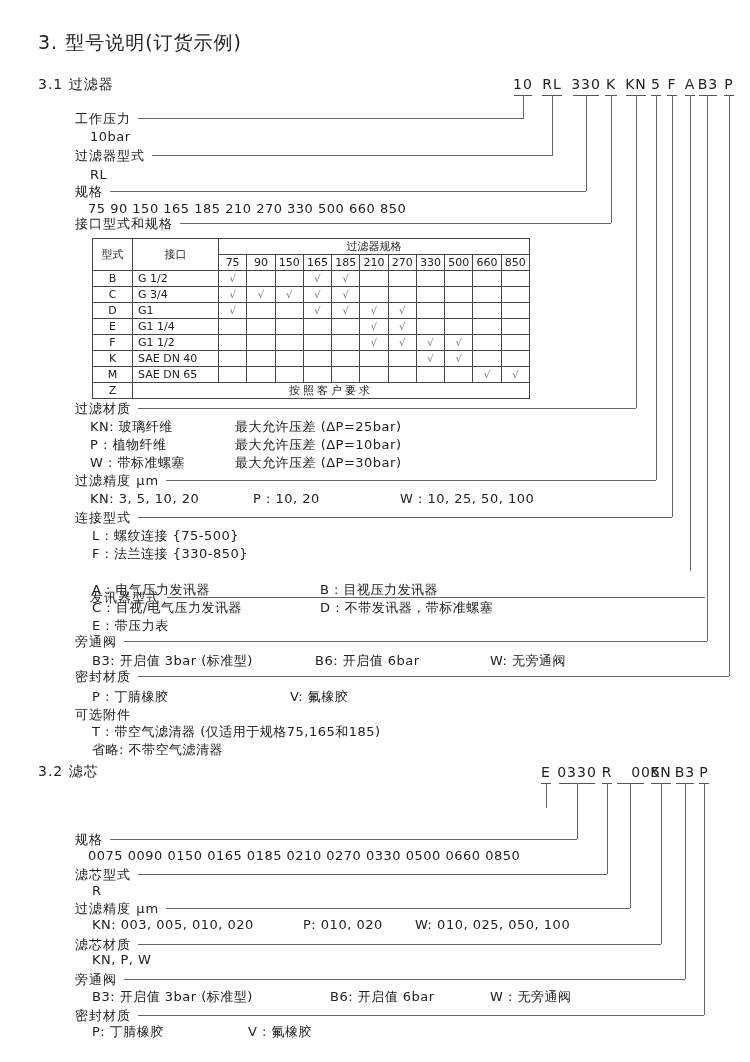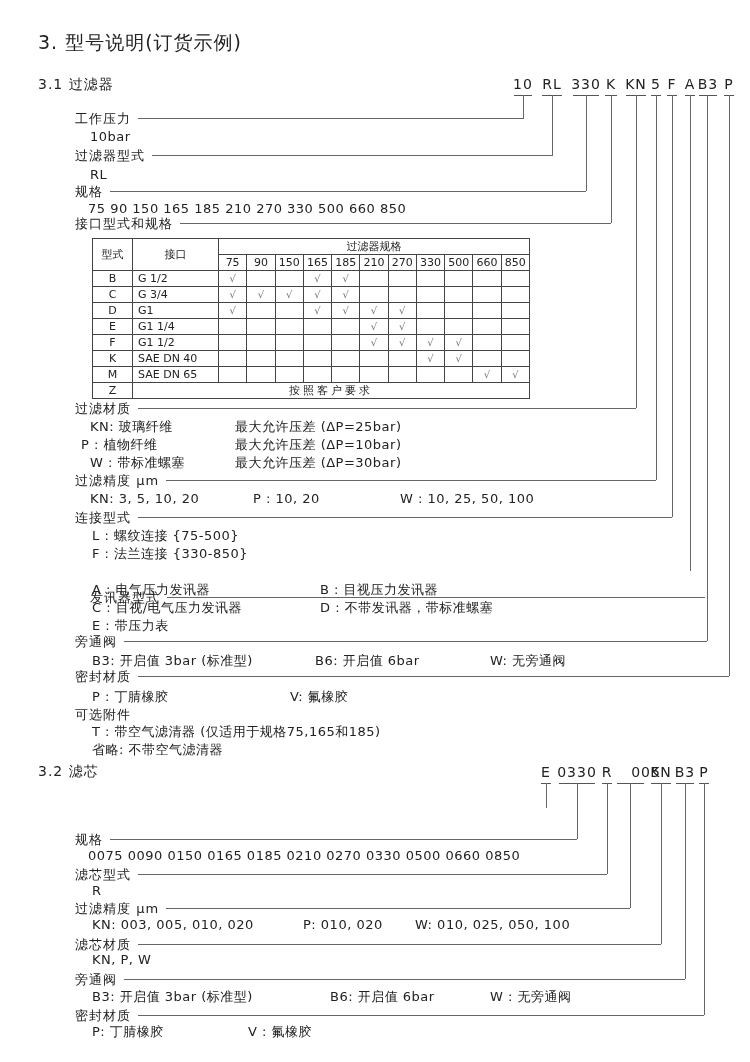--- a/index.html
+++ b/index.html
@@ -109,21 +109,21 @@
   <div class="connector" style="left:75px;top:706px;">
     <span class="lbl">可选附件</span>
   </div>
 
   <div class="abs val" style="left:90px;top:129px;">10bar</div>
   <div class="abs val" style="left:90px;top:167px;">RL</div>
   <div class="abs val" style="left:88px;top:201px;">75 90 150 165 185 210 270 330 500 660 850</div>
 
   <div class="abs val" style="left:90px;top:418px;">KN: 玻璃纤维</div>
   <div class="abs val" style="left:235px;top:418px;">最大允许压差 (ΔP=25bar)</div>
-  <div class="abs val" style="left:81px;top:436px;">P : 植物纤维</div>
+  <div class="abs val" style="left:90px;top:436px;">P : 植物纤维</div>
   <div class="abs val" style="left:235px;top:436px;">最大允许压差 (ΔP=10bar)</div>
   <div class="abs val" style="left:90px;top:454px;">W : 带标准螺塞</div>
   <div class="abs val" style="left:235px;top:454px;">最大允许压差 (ΔP=30bar)</div>
 
   <div class="abs val" style="left:90px;top:491px;">KN: 3, 5, 10, 20</div>
   <div class="abs val" style="left:253px;top:491px;">P : 10, 20</div>
   <div class="abs val" style="left:400px;top:491px;">W : 10, 25, 50, 100</div>
 
   <div class="abs val" style="left:92px;top:527px;">L : 螺纹连接 {75-500}</div>
   <div class="abs val" style="left:92px;top:545px;">F : 法兰连接 {330-850}</div>

